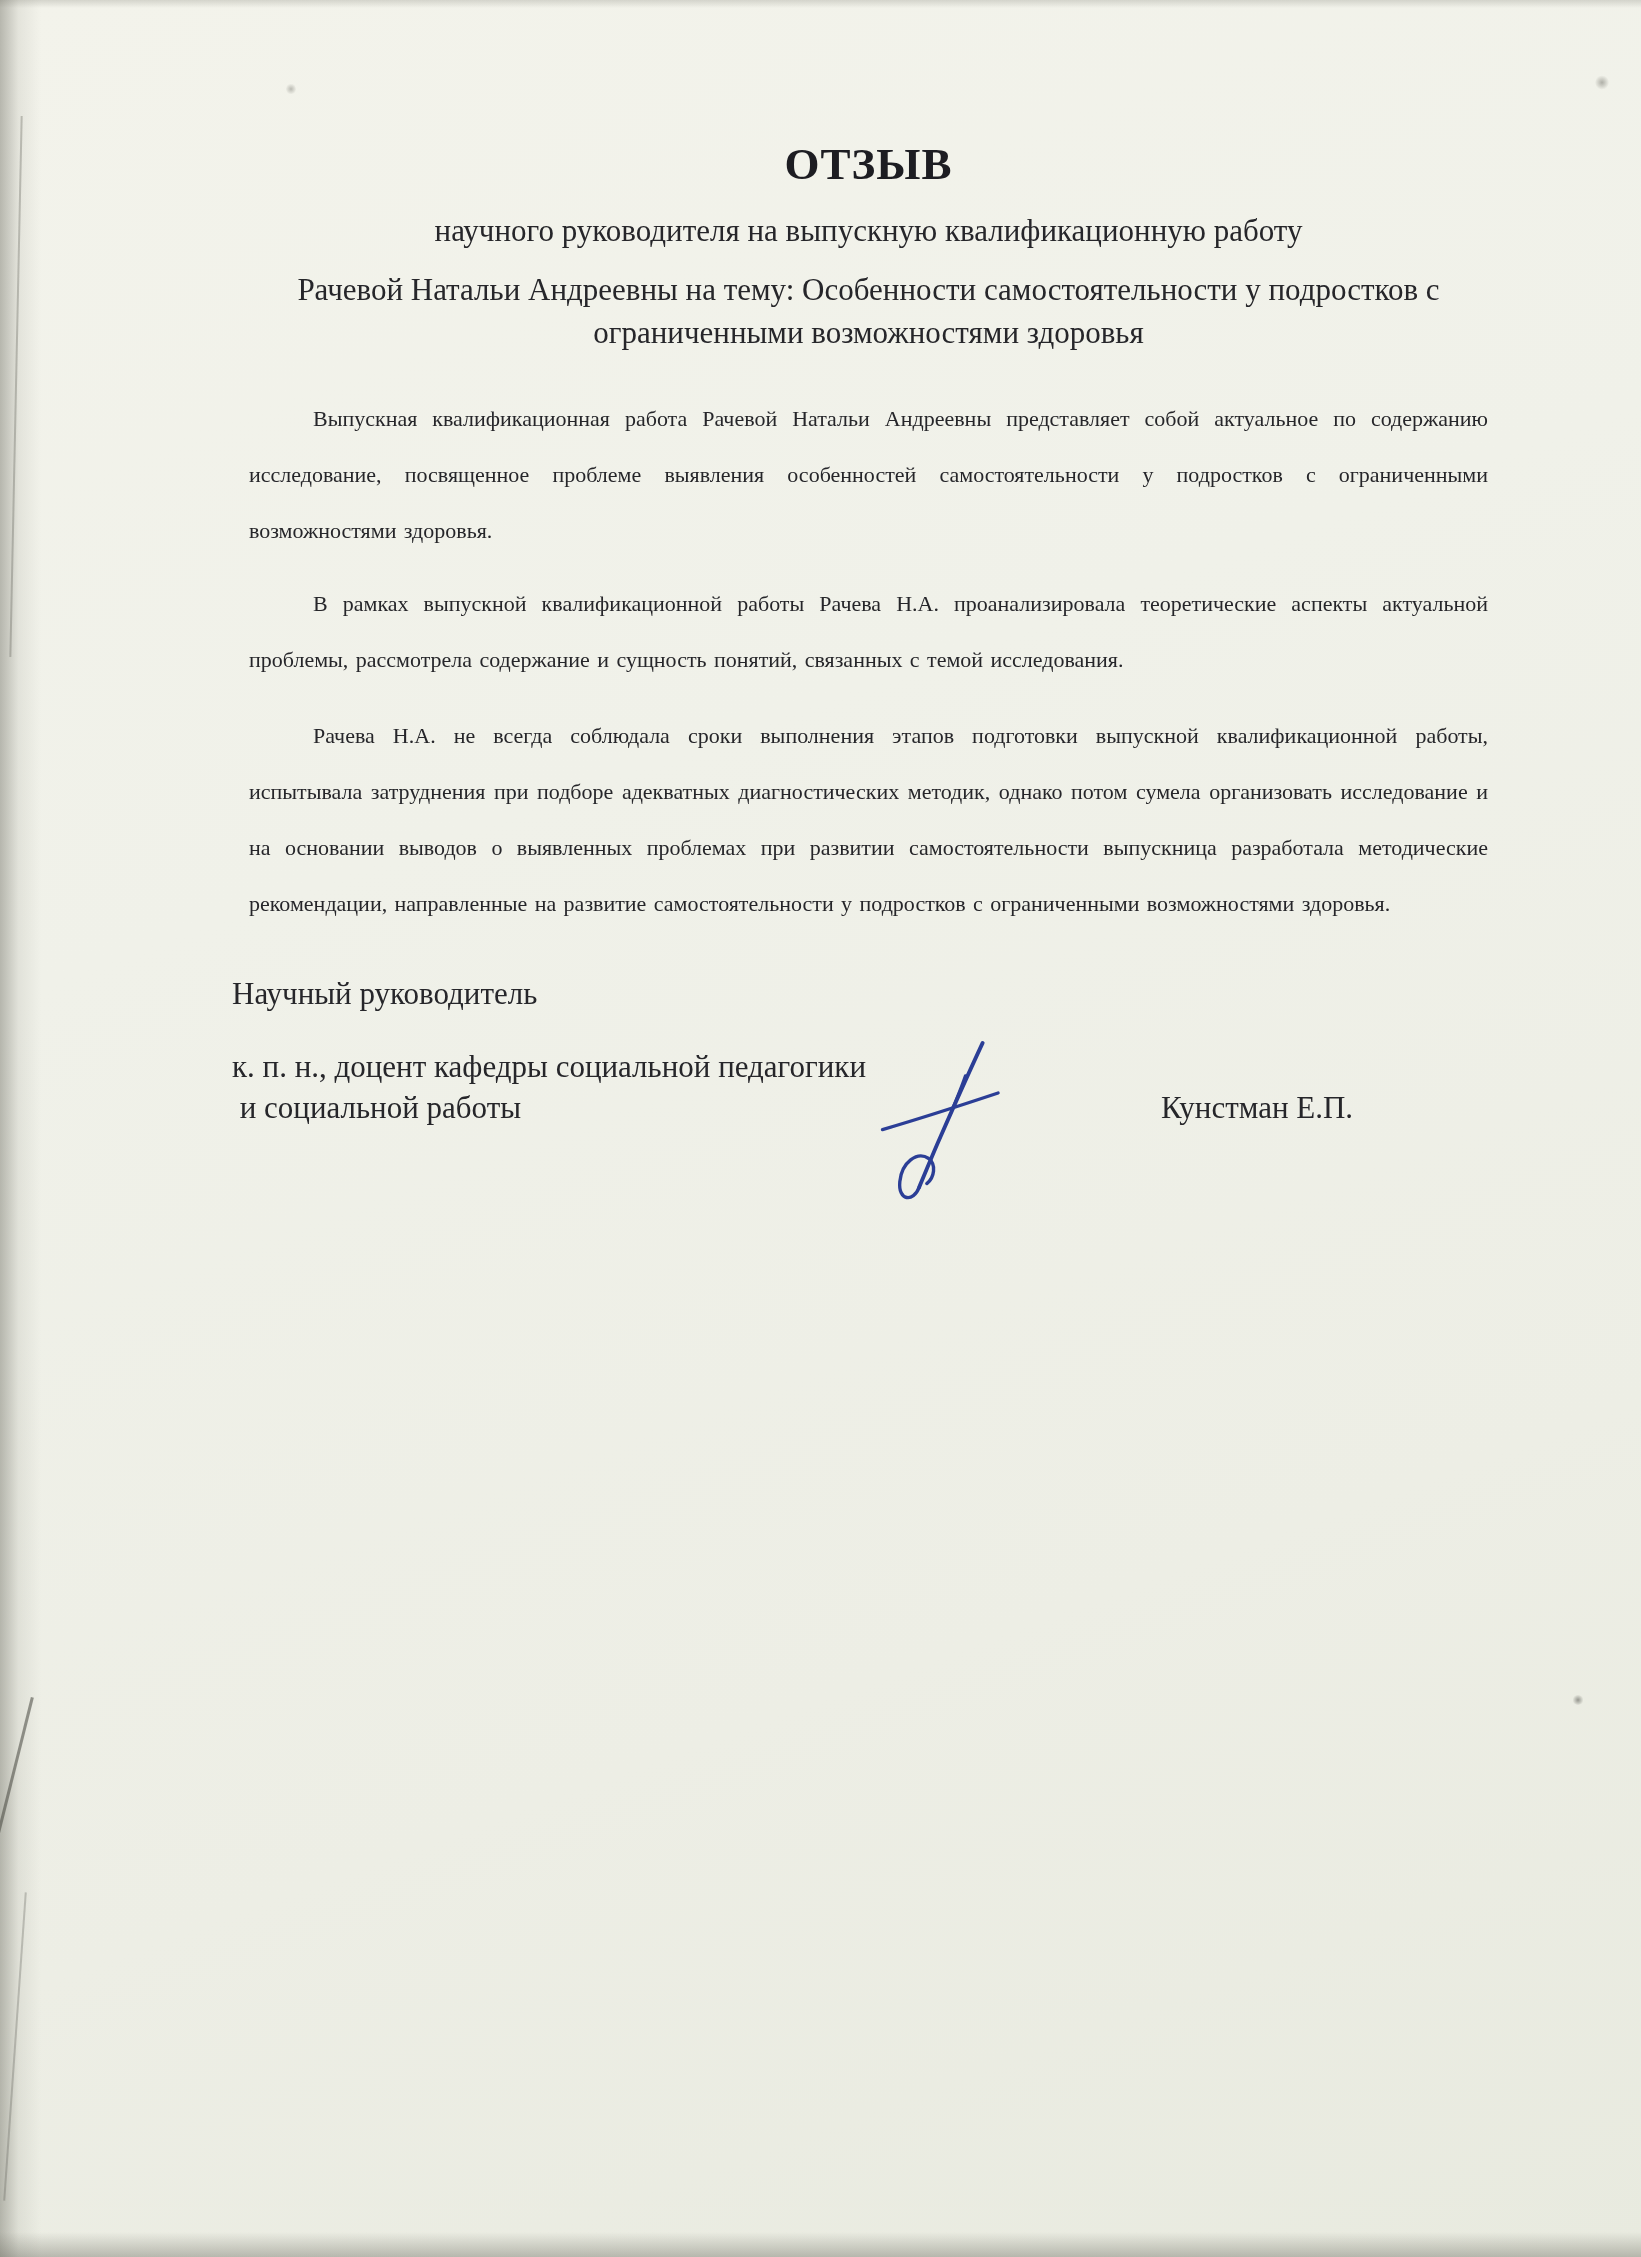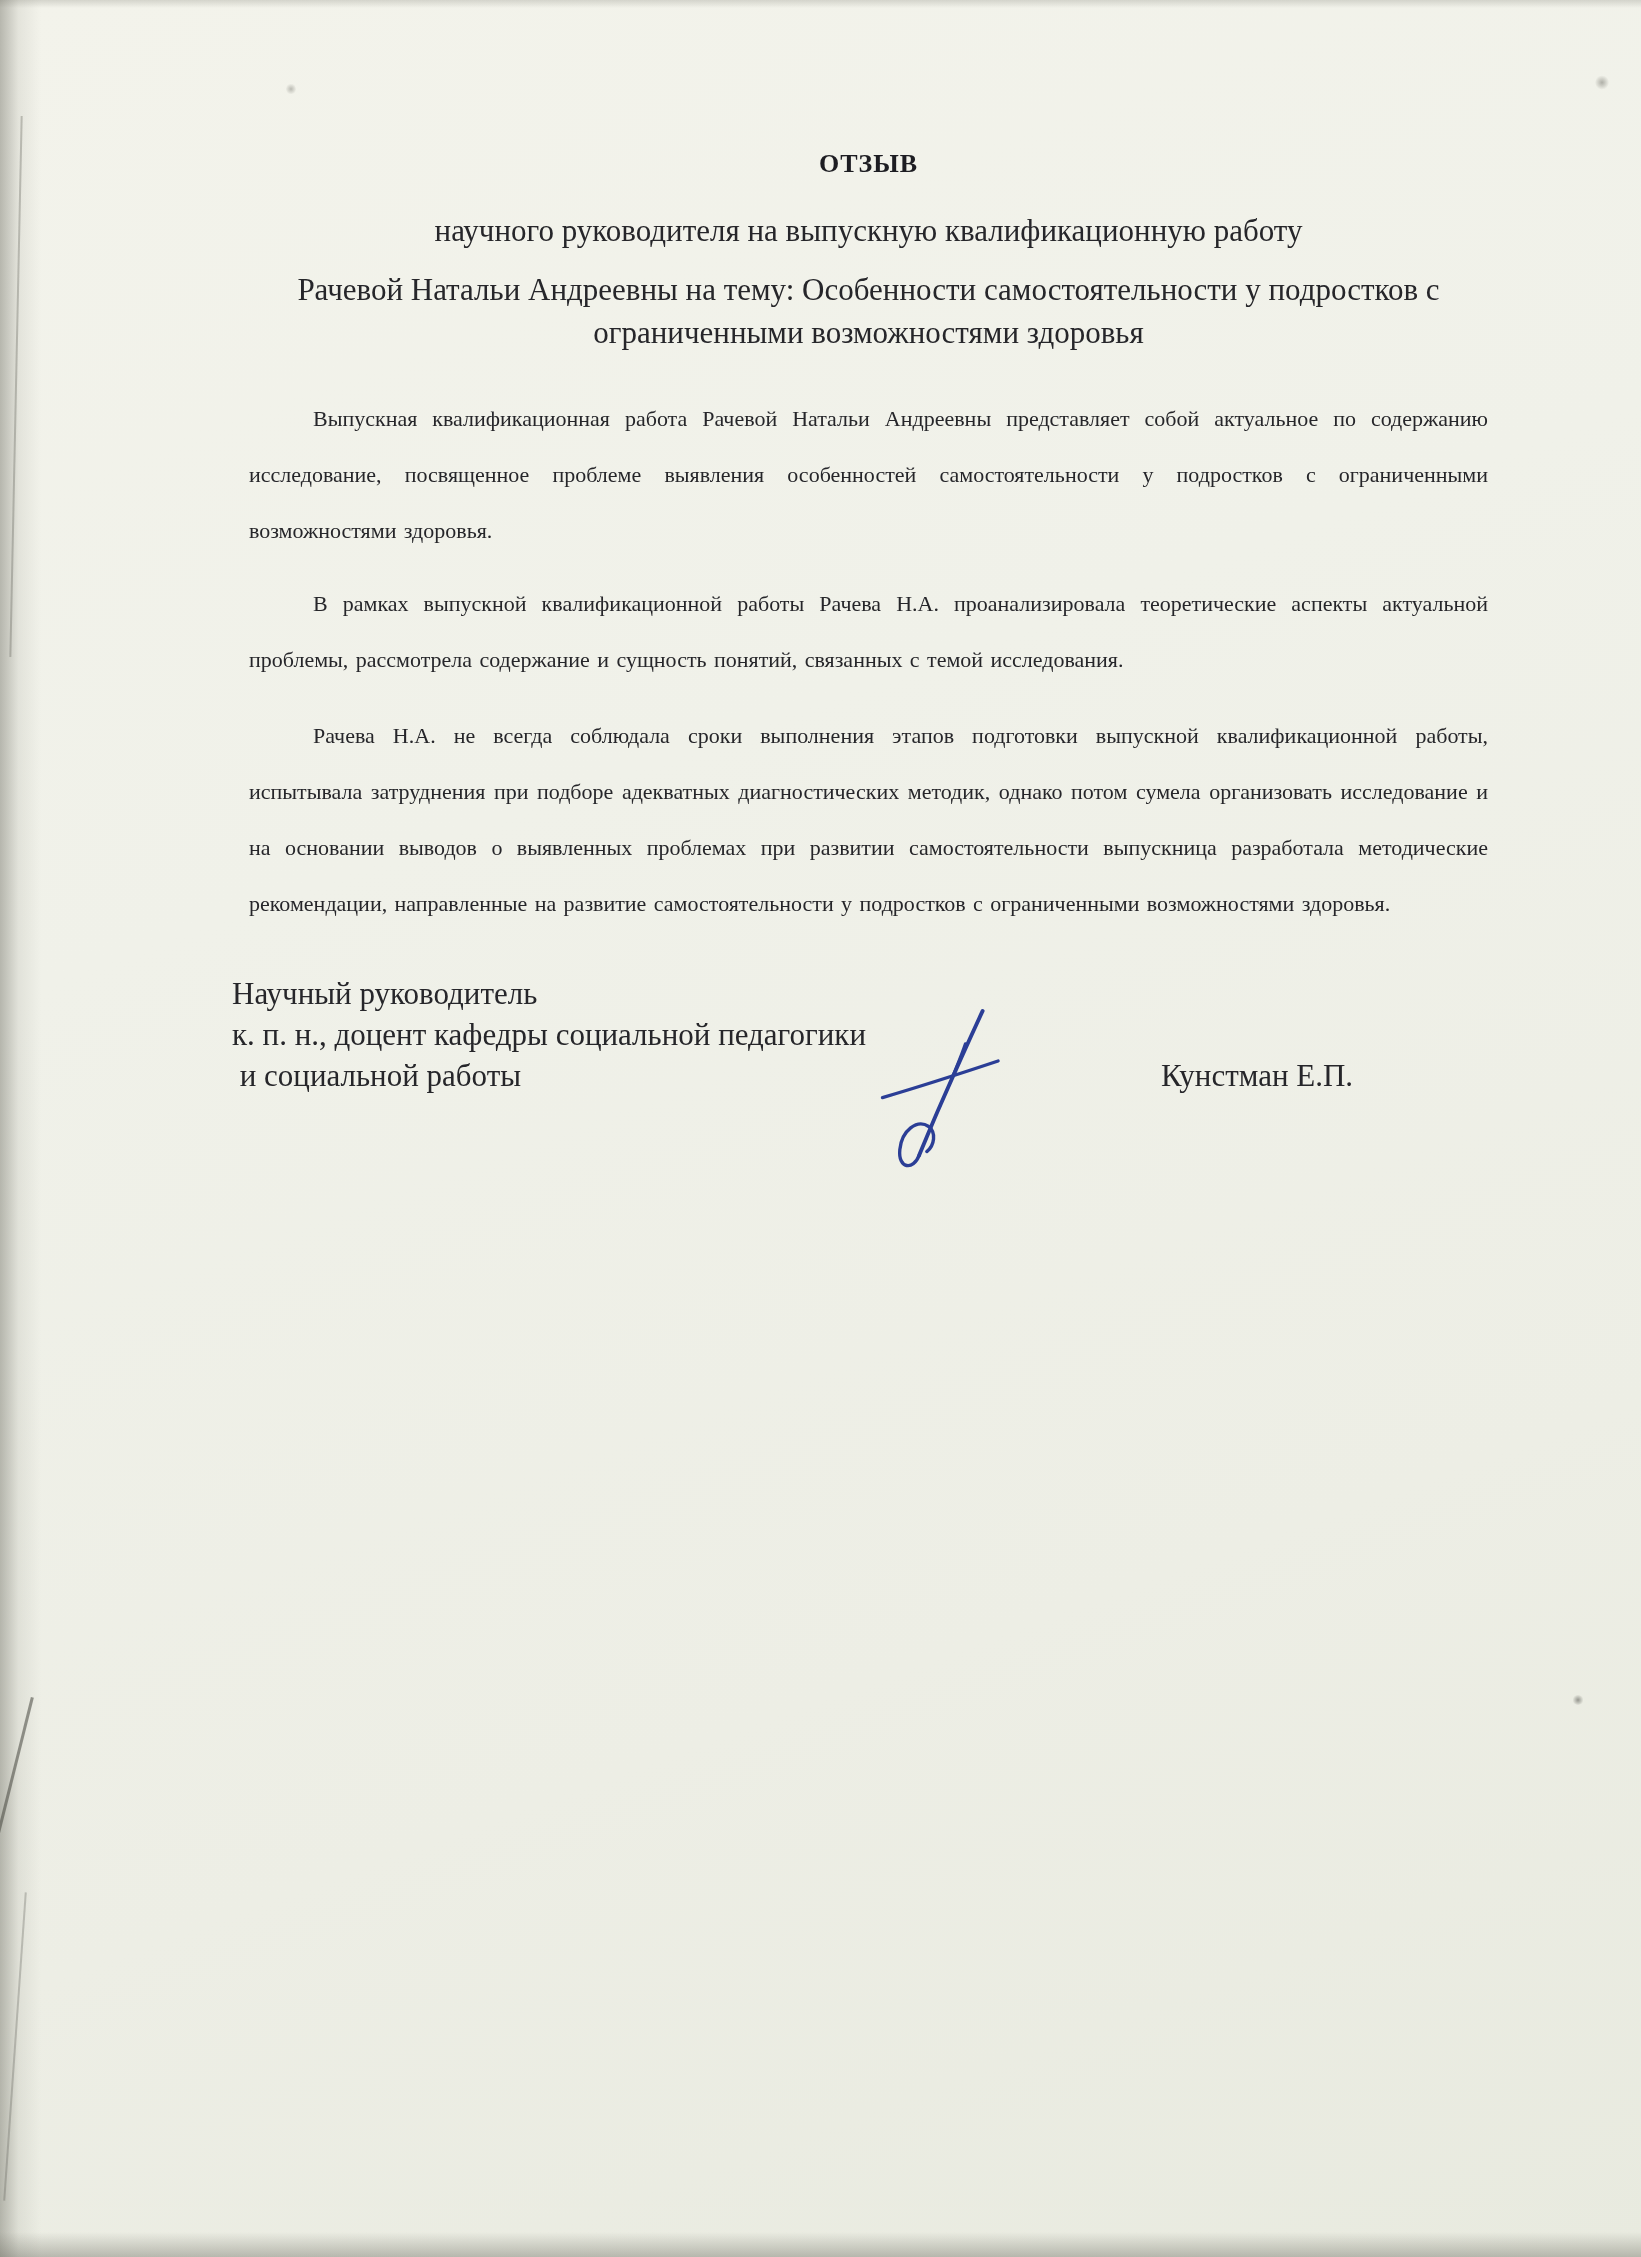--- a/index.html
+++ b/index.html
@@ -58,21 +58,21 @@
   
   .content {
     position: absolute;
     left: 232px;
     width: 1273px;
     top: 0;
   }
   .doc-title {
     margin: 143px 0 0 0;
     text-align: center;
-    font-size: 26px;
+    font-size: 45px;
     line-height: 42px;
     font-weight: bold;
     letter-spacing: 1px;
     color: #1d1d22;
   }
   .subtitle {
     margin: 25px 0 8px 0;
     text-align: center;
     font-size: 31px;
     line-height: 41px;
@@ -94,21 +94,21 @@
   .para.first { margin-top: 37px; }
   .para.gap   { margin-top: 19.3px; }
 
   .sig-block { margin-top: 41px; }
   .sig-line {
     margin: 0;
     font-size: 31px;
     line-height: 41px;
     text-align: left;
   }
-  .sig-line + .sig-line { }
+  .sig-line + .sig-line { margin-top: 32px; }
   .sig-row {
     position: relative;
     height: 58px;
   }
   .sig-row .sig-line { position: absolute; left: 7.7px; top: 0; }
   .signer-name {
     position: absolute;
     left: 929px;
     top: 0;
     font-size: 31px;

